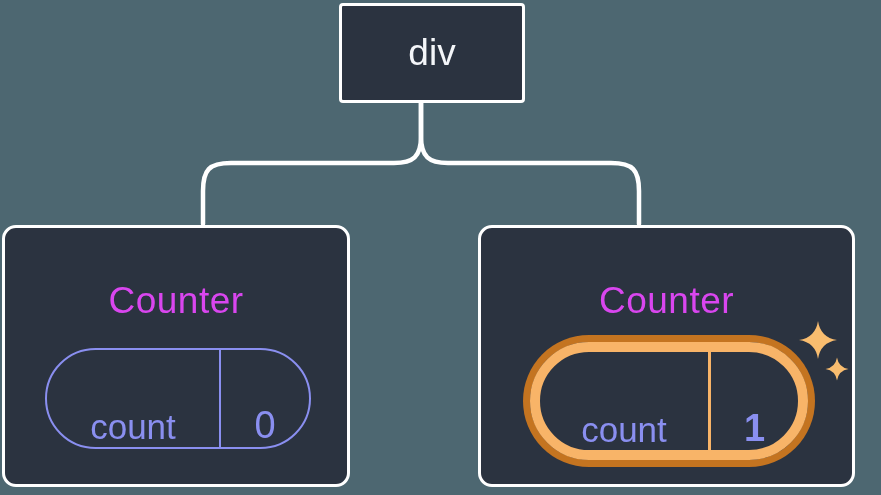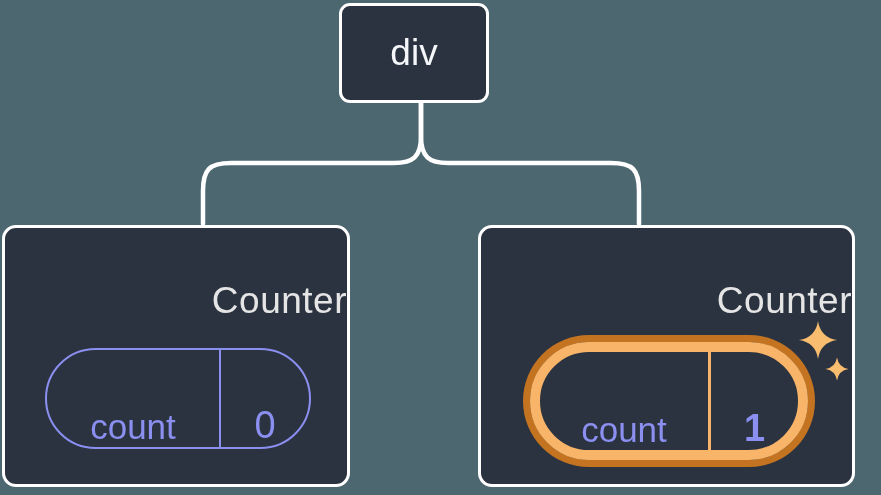--- a/index.html
+++ b/index.html
@@ -17,46 +17,46 @@
   }
   .edges {
     position: absolute;
     left: 0; top: 0;
     width: 881px; height: 495px;
     pointer-events: none;
   }
   .node-div {
     position: absolute;
     left: 339px; top: 3px;
-    width: 150px; height: 100px;
+    width: 186px; height: 100px;
     background: #2b3340;
     border: 3px solid #ffffff;
-    border-radius: 11px;
+    border-radius: 4px;
     display: flex;
     align-items: center;
     justify-content: center;
     color: #f4f6f9;
     font-size: 37px;
   }
   .card {
     position: absolute;
     top: 225px;
     height: 262px;
     background: #2b3340;
     border: 3px solid #ffffff;
     border-radius: 14px;
   }
   .card-left  { left: 2px;   width: 348px; }
   .card-right { left: 478px; width: 377px; }
   .card-title {
     position: absolute;
     left: 0; right: 0;
     top: 52px;
-    text-align: right;
-    color: #e5e5e5;
+    text-align: center;
+    color: #d946ef;
     font-size: 37px;
     letter-spacing: 0.5px;
   }
   .pill {
     position: absolute;
     display: flex;
     align-items: stretch;
   }
   .pill-normal {
     left: 40px; top: 120px;

